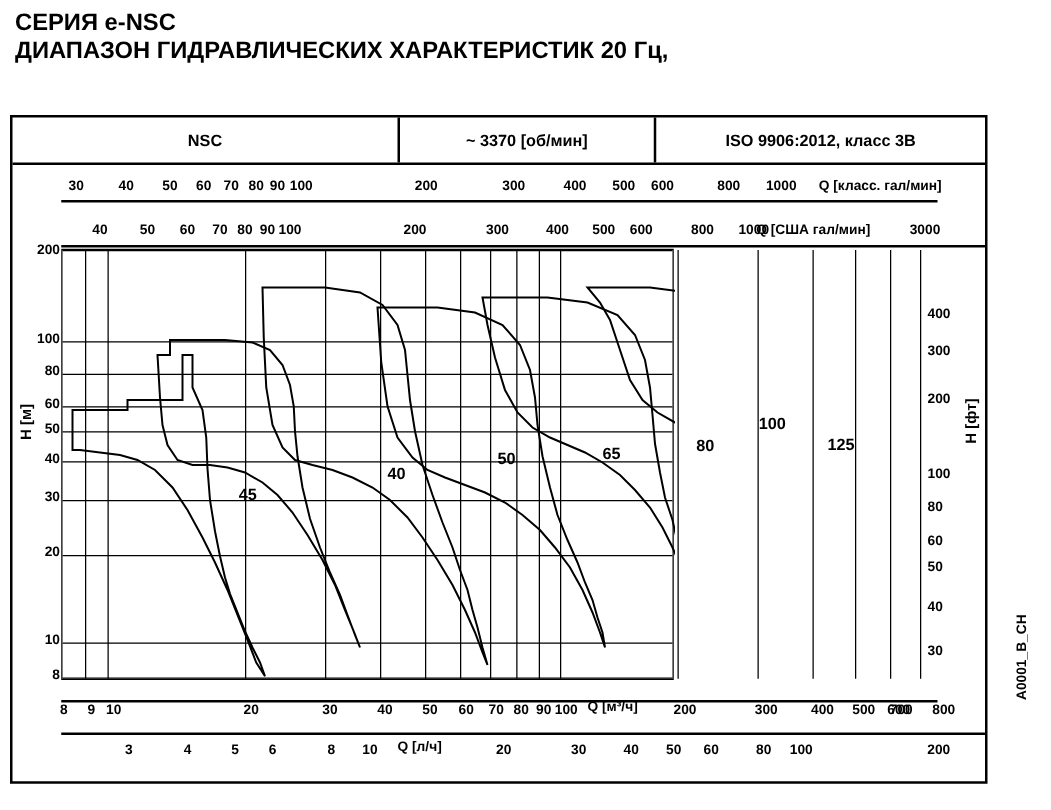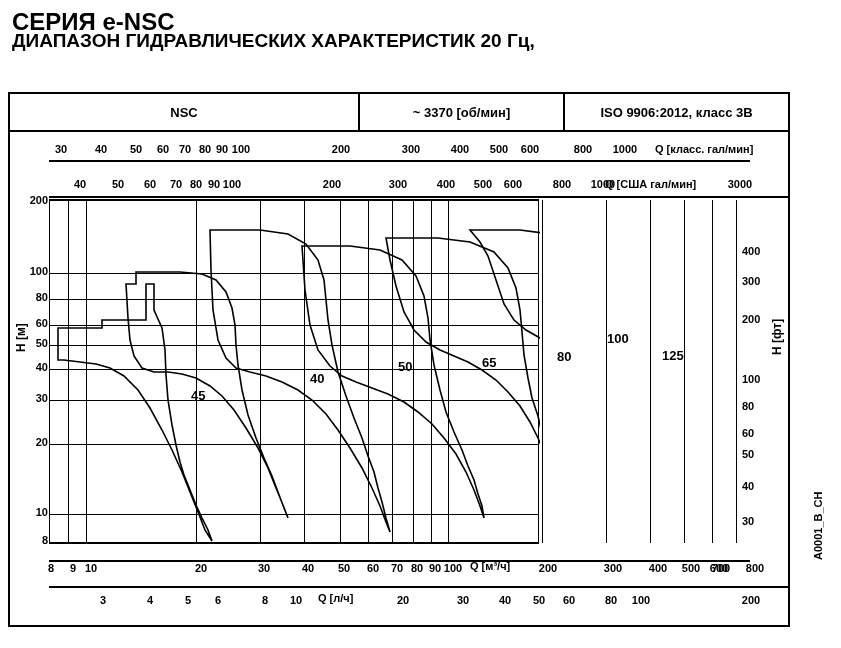--- a/index.html
+++ b/index.html
@@ -1,28 +1,28 @@
 <!DOCTYPE html>
 <html><head>
 <meta charset="utf-8">
 <style>
   html,body{margin:0;padding:0;background:#ffffff;}
   body{width:841px;height:648px;font-family:"Liberation Sans",sans-serif;color:#000;}
   #root{position:relative;width:841px;height:648px;overflow:hidden;}
 
-  .title1{position:absolute;left:12px;top:8px;font-size:24px;font-weight:bold;letter-spacing:0px;}
+  .title1{position:absolute;left:12px;top:8px;font-size:19px;font-weight:bold;letter-spacing:0px;}
   .title2{position:absolute;left:12px;top:30px;font-size:19px;font-weight:bold;line-height:22px;width:820px;}
 
   
   .frame{position:absolute;left:8px;top:92px;width:782px;height:535px;border:2px solid #000;box-sizing:border-box;}
 
   
   .hdr{position:absolute;left:0;top:0;width:100%;height:38px;border-bottom:2px solid #000;box-sizing:border-box;display:flex;}
   .hdr .cell{display:flex;align-items:center;justify-content:center;font-size:13px;font-weight:bold;box-sizing:border-box;}
-  .hdr .c1{width:350px;border-right:2px solid #000;}
+  .hdr .c1{width:310px;border-right:2px solid #000;}
   .hdr .c2{width:205px;border-right:2px solid #000;}
   .hdr .c3{flex:1;}
 
   
   .plot{position:absolute;left:49px;top:199px;width:490px;height:345px;border:1.5px solid #000;box-sizing:border-box;background:#fff;}
   .gl{position:absolute;background:#000;}
   .gv{width:1px;top:0;bottom:0;}
   .gh{height:1px;left:0;right:0;}
 
   .axlbl{position:absolute;font-size:11px;font-weight:bold;text-align:center;}

